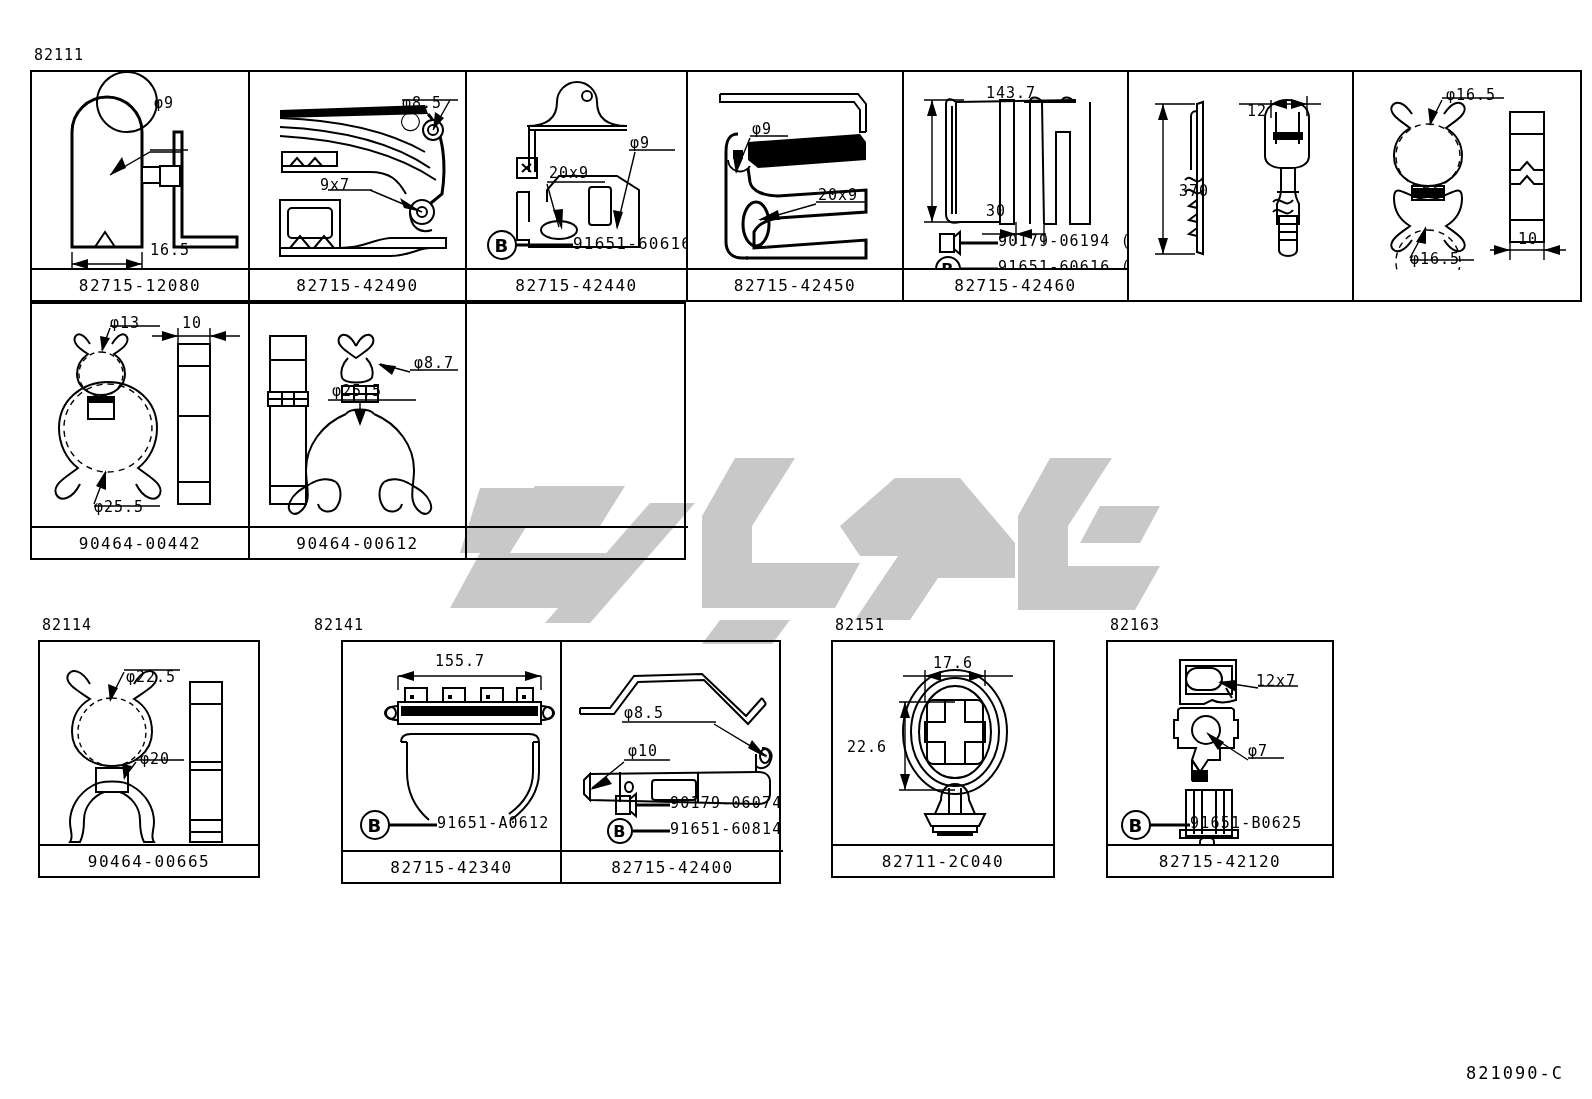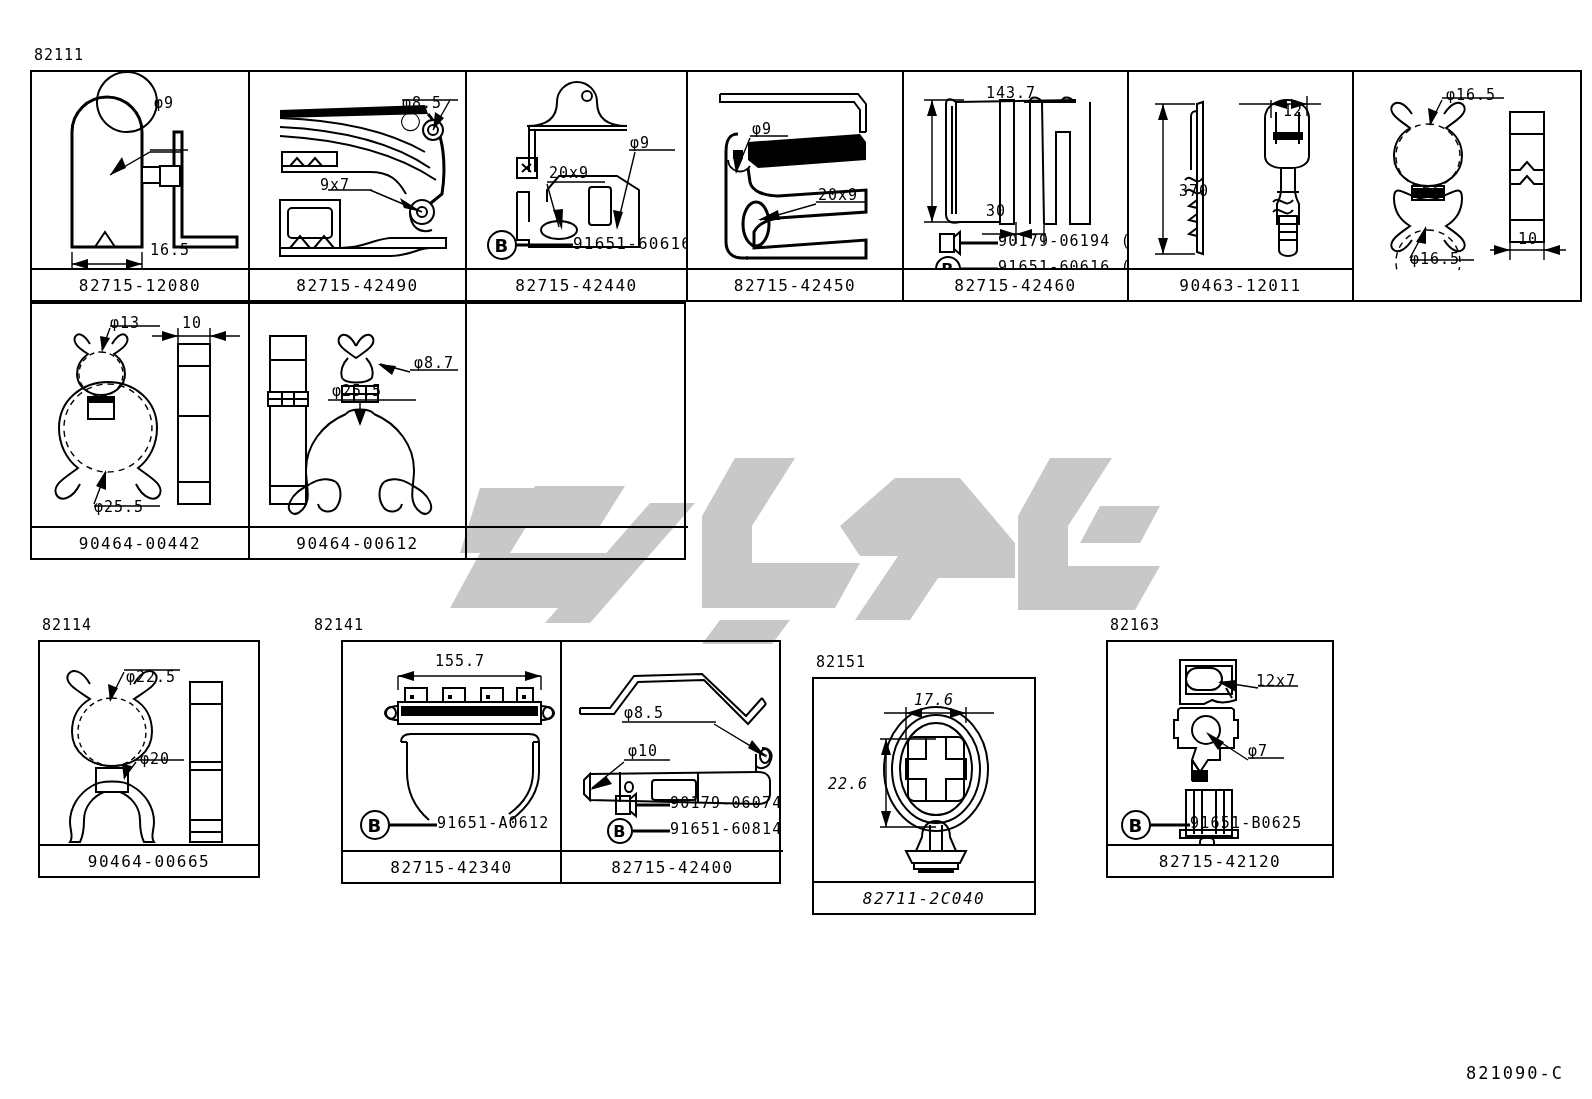--- a/index.html
+++ b/index.html
@@ -279,23 +279,22 @@
             <path class="ln" d="M144 130 C150 122 156 138 164 128 M144 140 C150 132 156 148 164 138"></path>
             <path class="ln" d="M150 144 L150 178 C150 186 168 186 168 178 L168 144 Z"></path>
             <path class="ln" d="M150 152 L168 152 M150 160 L168 160 M150 168 L168 168"></path>
 
             <path class="lnthin" d="M110 32 L192 32"></path>
             <path class="fillblk" d="M142 32 L158 27 L158 37 Z"></path>
             <path class="fillblk" d="M178 32 L162 27 L162 37 Z"></path>
             <path class="lnthin" d="M142 28 L142 46 M178 24 L178 44"></path>
           </svg>
           <div class="dimtxt" style="left:50px;top:110px;">370</div>
-          <div class="dimtxt" style="left:118px;top:30px;margin-left:36px;">12</div>
-        </div>
-        <div class="pn">90463-12011</div>
+          <div class="dimtxt" style="left:118px;top:30px;">12</div>
+        </div>
       </div>
 
       <div class="cell last" style="left:1322px;top:0;width:226px;height:228px;">
         <div class="art">
           <svg width="226" height="198" viewBox="0 0 226 198">
 
             <path class="ln" d="M58 42 C50 30 42 28 38 34 C34 42 48 50 56 56 C46 62 40 72 40 84 C40 102 56 114 74 114 C92 114 108 102 108 84 C108 72 102 62 92 56 C100 50 114 42 110 34 C106 28 98 30 90 42"></path>
             <path class="lnthin" stroke-dasharray="6 5" d="M74 52 a32 32 0 1 1 -0.1 0 Z"></path>
 
             <rect class="fillblk" x="58" y="116" width="32" height="10"></rect>
@@ -516,24 +515,24 @@
               <path class="ln3" d="M27 14 L64 14"></path>
             </svg>
             <span style="position:absolute;left:64px;top:0;">91651-60814</span>
           </div>
         </div>
         <div class="pn">82715-42400</div>
       </div>
     </div>
   </div>
 
-  <div class="group" style="left:812px;top:640px;width:224px;height:238px;margin-top:37px;">
+  <div class="group" style="left:831px;top:640px;width:224px;height:238px;">
     <div class="group-label">82151</div>
     <div class="grid" style="left:0;top:0;width:224px;height:238px;">
-      <div class="cell last" style="left:0;top:0;width:220px;height:234px;font-style:italic;">
+      <div class="cell last" style="left:0;top:0;width:220px;height:234px;">
         <div class="art">
           <svg width="220" height="204" viewBox="0 0 220 204">
 
             <ellipse class="ln" cx="122" cy="90" rx="52" ry="62"></ellipse>
             <ellipse class="ln" cx="122" cy="90" rx="44" ry="54"></ellipse>
             <ellipse class="ln" cx="122" cy="90" rx="36" ry="46"></ellipse>
             <rect class="ln" x="94" y="58" width="56" height="64" rx="6"></rect>
 
             <path class="ln" d="M112 58 L132 58 L132 80 L152 80 L152 100 L132 100 L132 122 L112 122 L112 100 L92 100 L92 80 L112 80 Z"></path>
 

